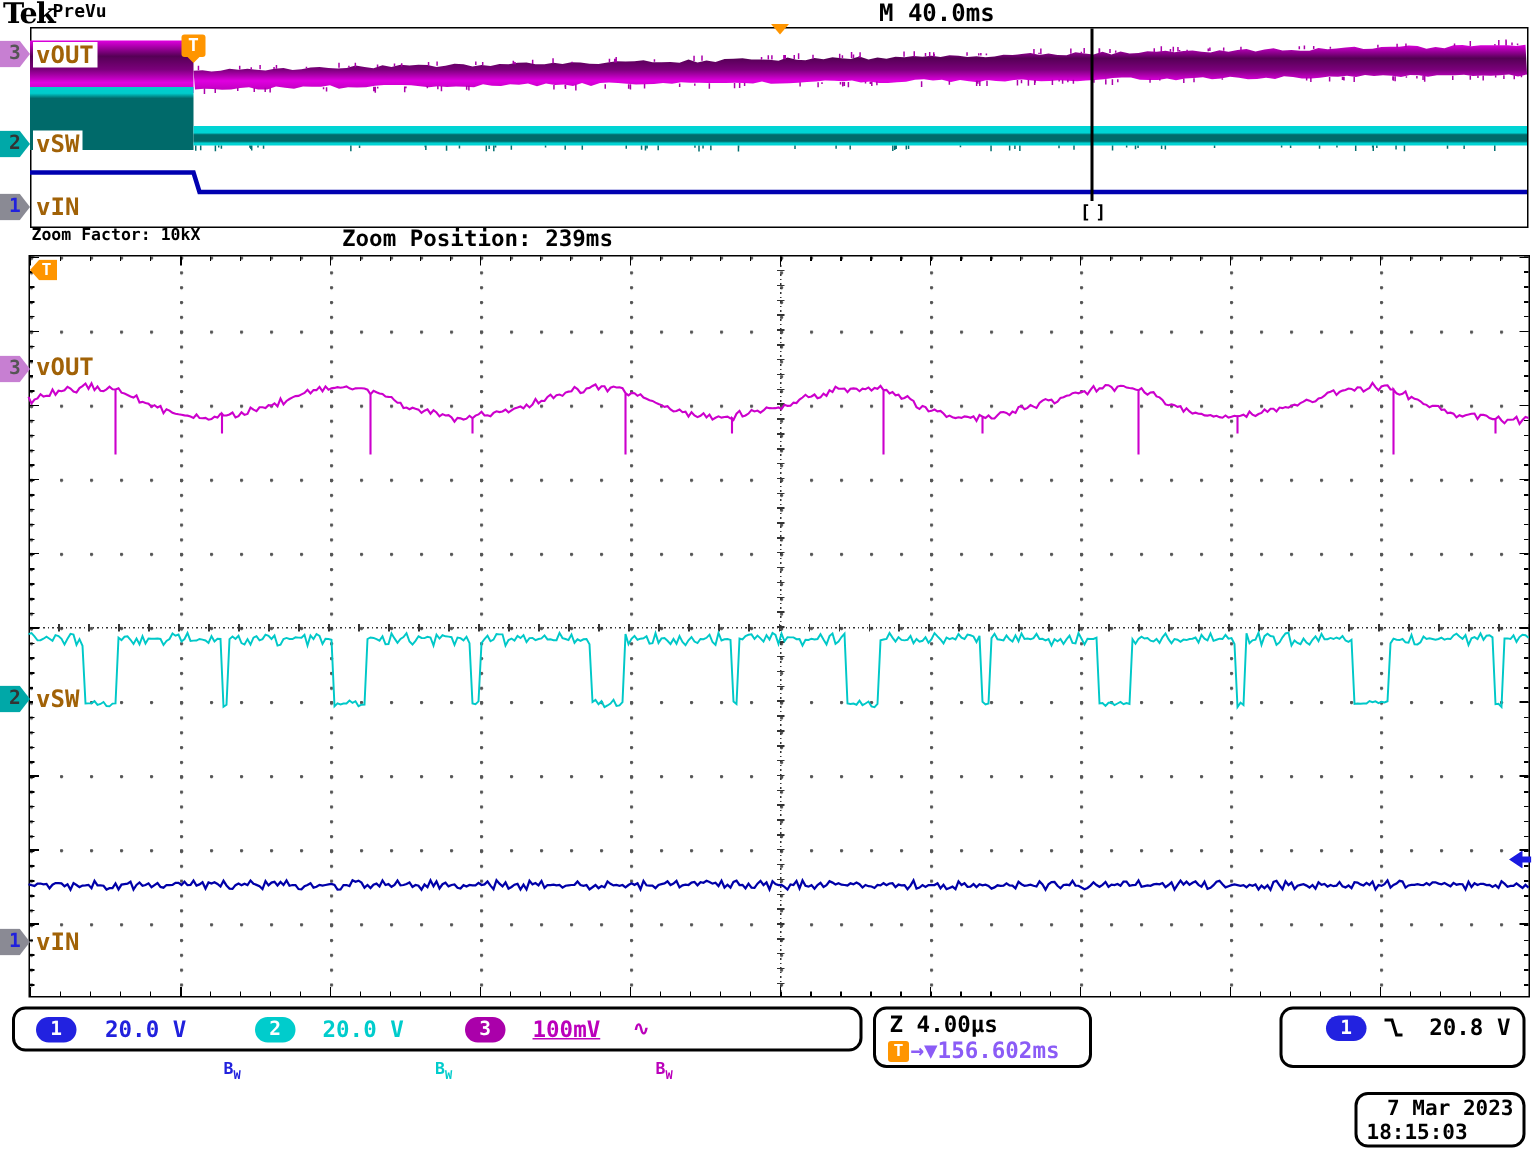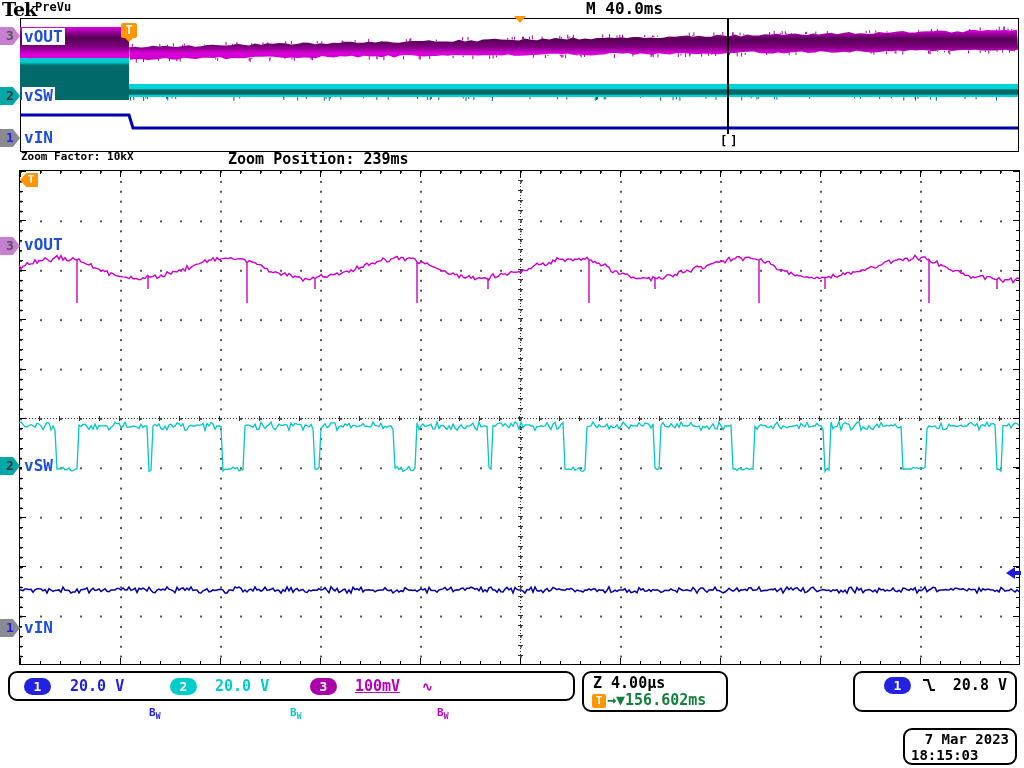--- a/index.html
+++ b/index.html
@@ -45,21 +45,21 @@
   .tick-left-minor,.tick-right-minor { position:absolute; top:0; height:100%; width:3px;
             background:repeating-linear-gradient(to bottom,#000 0 1px,transparent 1px 9.9px); }
   .tick-left-major,.tick-right-major { position:absolute; top:0; height:100%; width:6px;
             background:repeating-linear-gradient(to bottom,#000 0 1px,transparent 1px 49.4px); }
   .tick-left-minor,.tick-left-major{ left:0; } .tick-right-minor,.tick-right-major{ right:0; }
 
   
   #trace-svg { position:absolute; left:0; top:0; z-index:3; pointer-events:none; }
 
   
-  .wave-label { position:absolute; z-index:4; background:#fff; color:#1d4ed8;
+  .wave-label { position:absolute; z-index:4; background:#fff; color:#a16207;
                 font-size:16px; line-height:17px; padding:0 2px; }
   .ch-marker { position:absolute; z-index:4; width:20px; height:18px; text-align:center;
                font-size:13px; line-height:18px;
                clip-path:polygon(0 0,65% 0,100% 50%,65% 100%,0 100%); }
   .mk3 { background:#c77fd2; color:#555; }
   .mk2 { background:#00a8a8; color:#333; }
   .mk1 { background:#8a8a94; color:#2121dd; }
 
   
   #trig-square { position:absolute; left:121px; top:23px; width:16px; height:15px; z-index:5;
@@ -92,21 +92,21 @@
   #date-box { left:903px; top:728px; width:114px; height:37px; }
   .badge { position:absolute; width:27px; height:17px; border-radius:9px; color:#fff;
            font-size:13px; line-height:17px; text-align:center; }
   .badge-blue { background:#2222e0; } .badge-cyan { background:#00cccc; }
   .badge-magenta { background:#aa00aa; }
   .scale-blue { color:#2121dd; } .scale-cyan { color:#00cccc; } .scale-magenta { color:#bb00bb; }
   .bar-text { position:absolute; font-size:15px; line-height:17px; }
   .bw { font-size:11px;margin-top:24px; } .bw sub { font-size:8px; }
   #ch-box .bw-blue { color:#2121dd; } #ch-box .bw-cyan { color:#00cccc; }
   #ch-box .bw-magenta { color:#bb00bb; }
-  .orange-text { color:#15803d; }
+  .orange-text { color:#8b5cf6; }
   #delay-badge { position:absolute; left:8px; top:21px; width:14px; height:14px;
                  background:#ff9500; color:#fff; font-size:11px; line-height:14px;
                  text-align:center; border-radius:2px; }
 </style>
 </head>
 <body>
 
 <div id="screen">
 
   <span id="logo">Tek</span>

